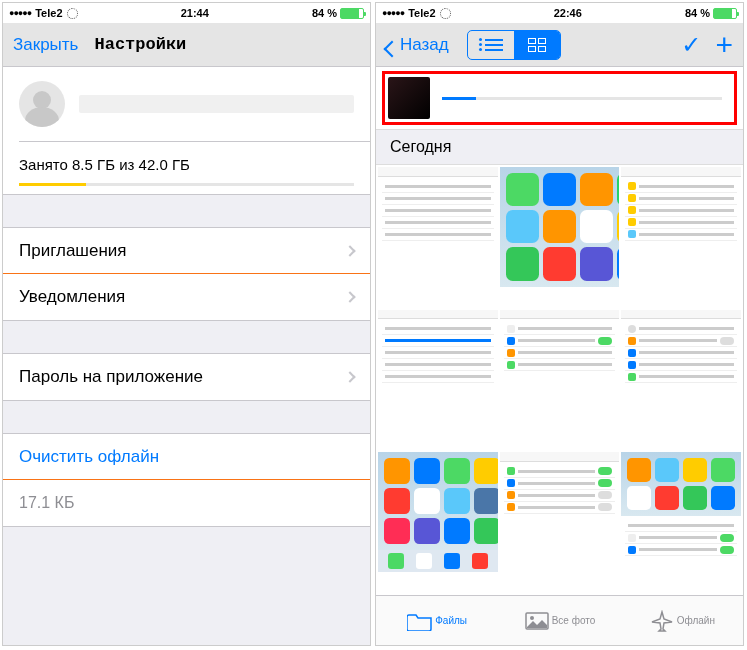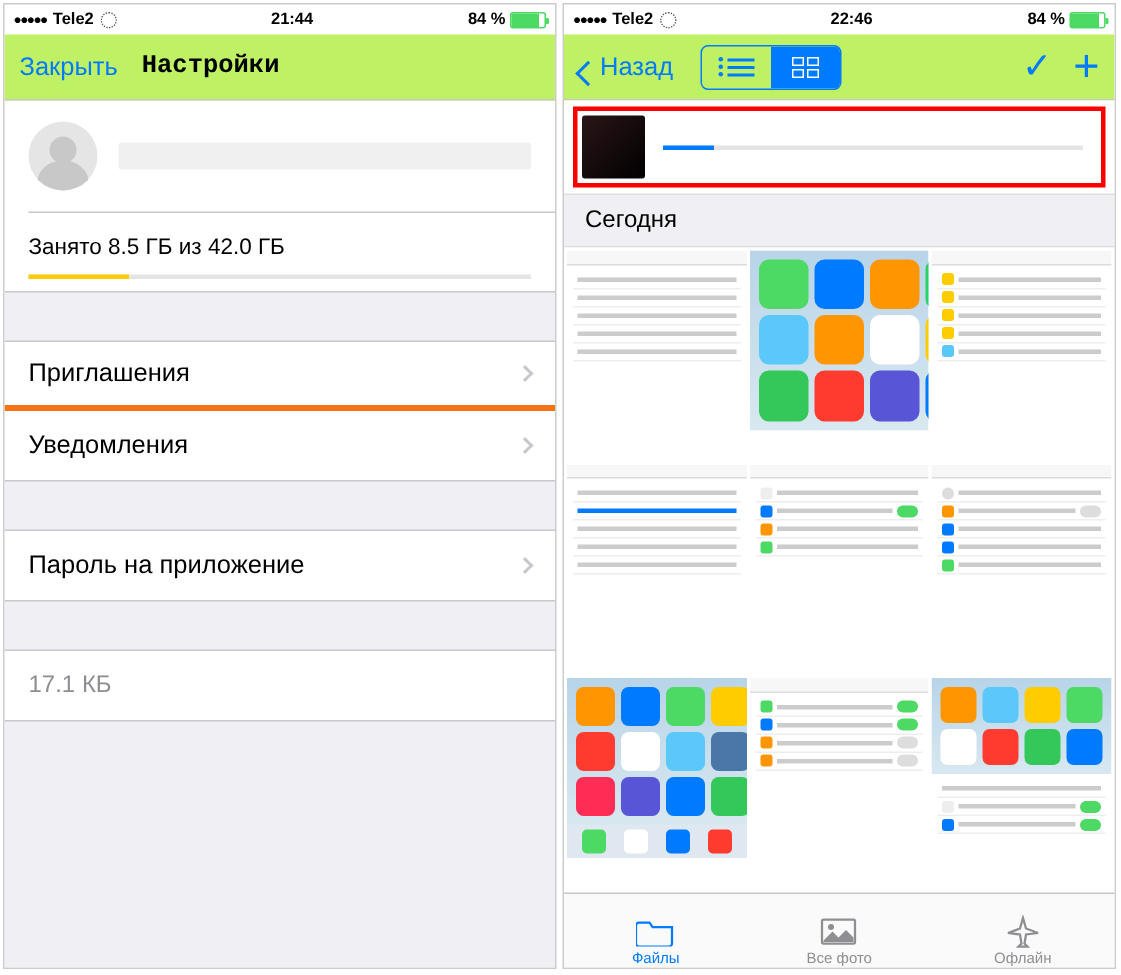--- a/index.html
+++ b/index.html
@@ -56,21 +56,21 @@
       border-radius: 50%;
       display: inline-block;
     }
     
     .nav-bar {
       height: 44px;
       display: flex;
       align-items: center;
       padding: 0 10px;
       border-bottom: 1px solid #c8c7cc;
-      background: #bef264;
+      background: #e5e5e5;
     }
     .nav-link { color: #007aff; font-size: 17px; }
     .nav-title { font-size: 17px; font-weight: 600; color: #000; margin-left: 16px; font-family: Liberation Mono, monospace; }
     .nav-back { display: flex; align-items: flex-end; gap: 2px; color: #007aff; font-size: 17px; }
     .chevron-left {
       width: 12px; height: 12px;
       border-left: 2.5px solid #007aff;
       border-bottom: 2.5px solid #007aff;
       transform: rotate(45deg);
       display: inline-block;
@@ -143,21 +143,21 @@
       background: #ffcc00;
     }
     .block-gap { height: 34px; background: #efeff4; border-top: 1px solid #c8c7cc; border-bottom: 1px solid #c8c7cc; }
     .settings-row {
       display: flex;
       align-items: center;
       padding: 0 16px;
       height: 46px;
       font-size: 17px;
       color: #000;
-      border-bottom: 4px solid #f97316;
+      border-bottom: 1px solid #f97316;
       position: relative;
     }
     .settings-row:last-child { border-bottom: none; }
     .row-label { flex: 1; }
     .row-value { color: #8e8e93; font-size: 16px; margin-right: 8px; }
     .chevron-right {
       width: 8px; height: 8px;
       border-top: 2px solid #c7c7cc;
       border-right: 2px solid #c7c7cc;
       transform: rotate(45deg);
@@ -260,23 +260,22 @@
     
     .tab-bar {
       height: 50px;
       display: flex;
       border-top: 1px solid #c8c7cc;
       background: #fafafa;
     }
     .tab-item {
       flex: 1;
       display: flex;
-      flex-direction: column;
-      align-items: center;
-      justify-content: flex-end;
+      align-items: center;
+      justify-content: center;
       gap: 2px;
       font-size: 10px;
       color: #8e8e93;
     }
     .tab-item.active { color: #007aff; }
     .tab-icon { width: 26px; height: 22px; display: flex; align-items: center; justify-content: center; }
     .list-lines { display: flex; flex-direction: column; gap: 2px; }
     .list-line { width: 18px; height: 2px; background: #fff; }
     .list-dot { width: 3px; height: 3px; background: #fff; border-radius: 50%; }
     .list-row { display: flex; gap: 3px; align-items: center; }
@@ -331,20 +330,23 @@
 
   <div class="block-gap"></div>
 
   <div class="settings-row" style="border-bottom:none;">
     <span class="row-label">Пароль на приложение</span>
     <span class="chevron-right"></span>
   </div>
 
   <div class="block-gap"></div>
 
+  <div class="settings-row action-row">
+    <span class="row-label">Очистить офлайн</span>
+  </div>
   <div class="settings-row action-row" style="border-bottom:none;">
     <span class="row-value">17.1 КБ</span>
   </div>
   <div style="flex:1; background:#efeff4; border-top:1px solid #c8c7cc;"></div>
 </div>
 
 <div class="phone">
   <div class="status-bar">
     <div class="status-left">
       <span class="status-dots">●●●●●</span>

